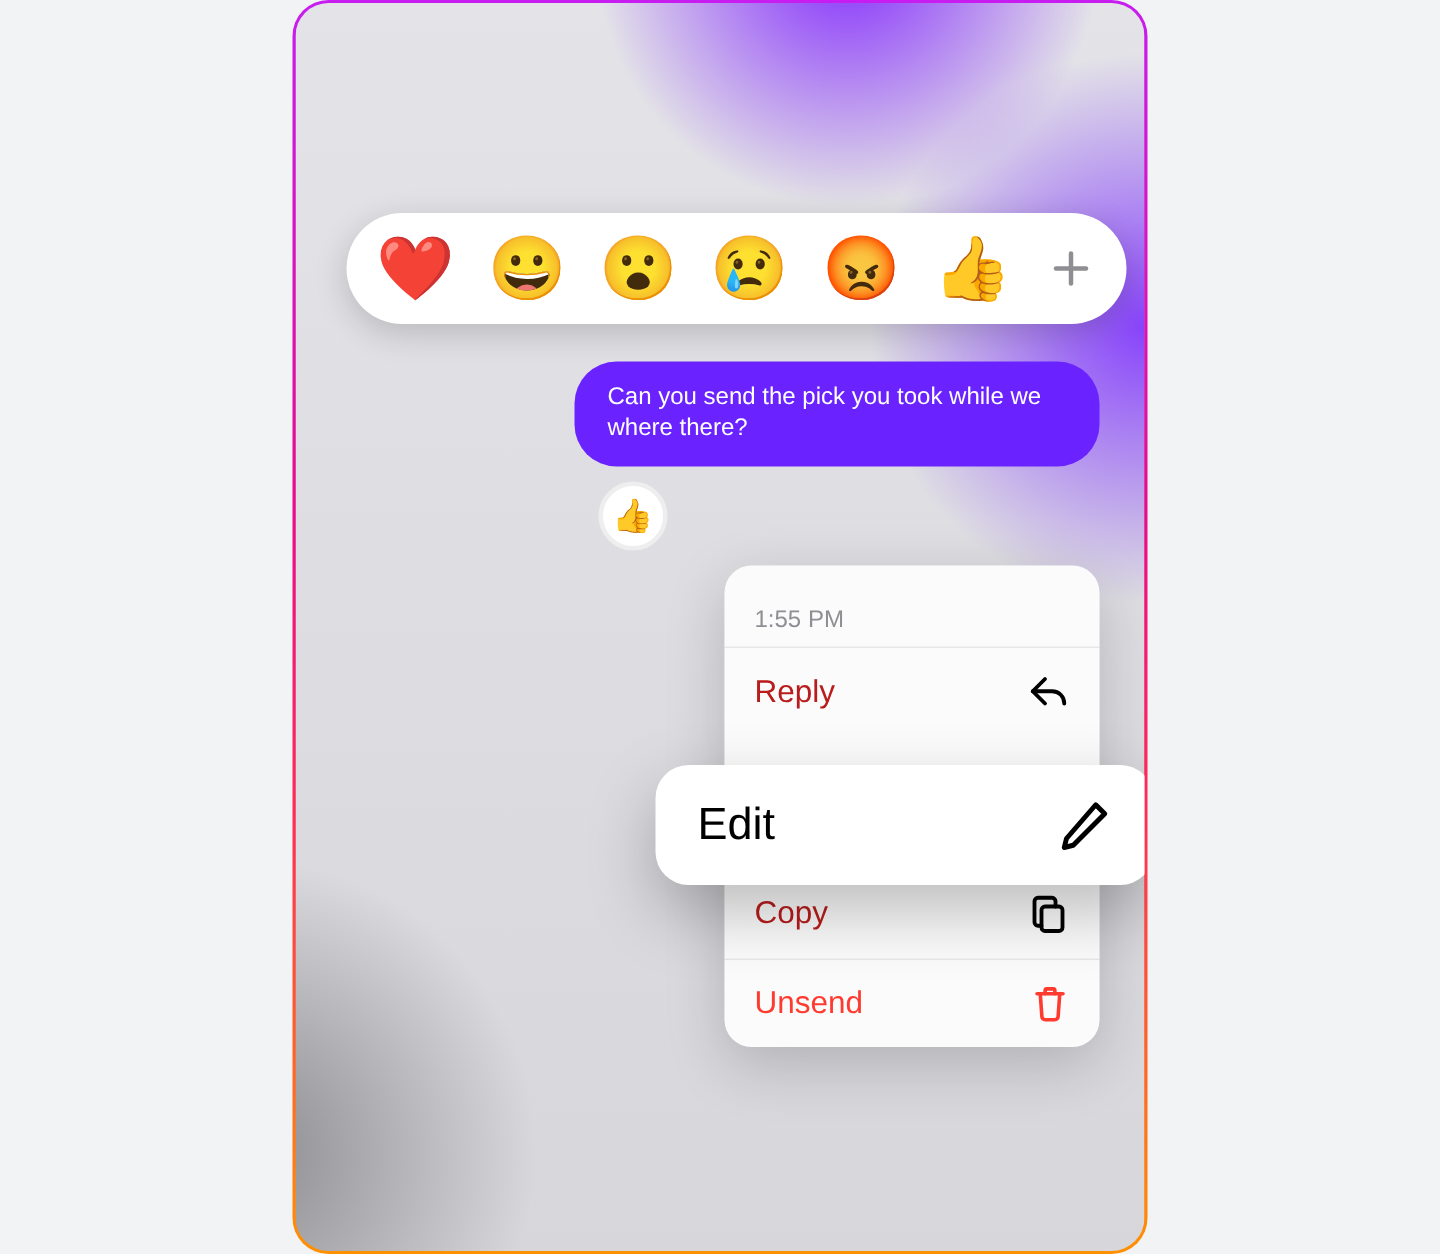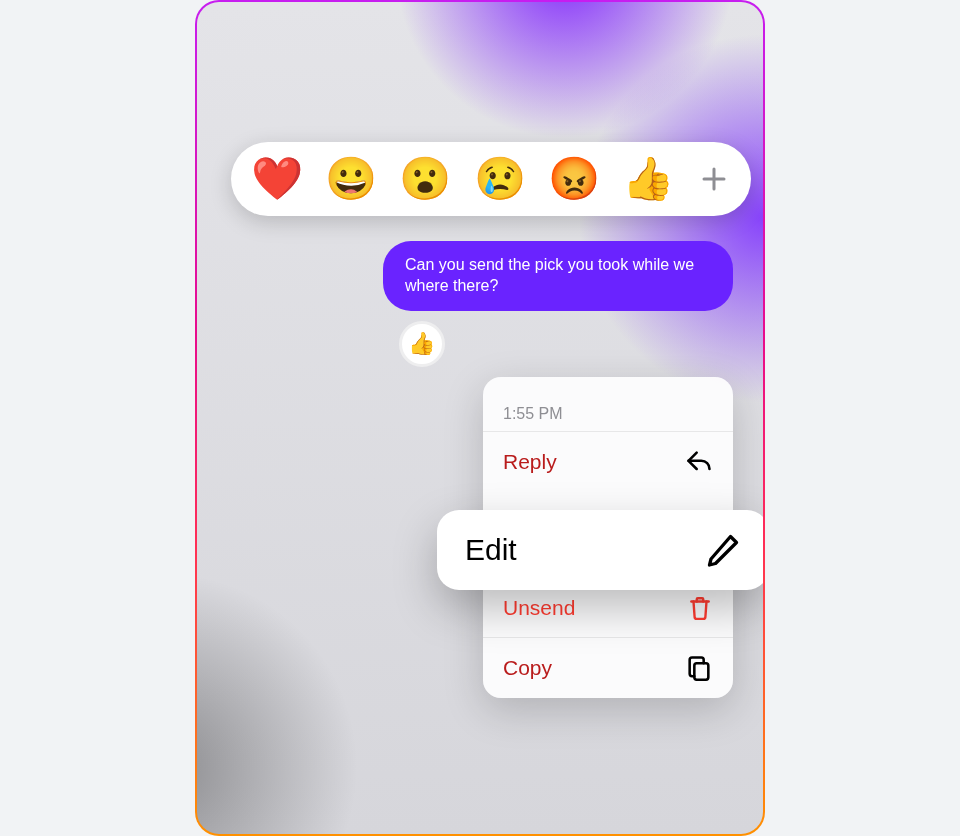--- a/index.html
+++ b/index.html
@@ -114,33 +114,33 @@
       <div class="menu-time">1:55 PM</div>
       <div class="menu-item">
         <span>Reply</span>
         <svg width="28" height="28" viewBox="0 0 24 24" fill="none" stroke="#000" stroke-width="2.2" stroke-linecap="round" stroke-linejoin="round">
             <path d="M10 4 3 11l7 7"></path>
             <path d="M3 11h11c4 0 7 3 7 7"></path>
           </svg>
       </div>
 
       <div style="height:86px"></div>
+      <div class="menu-item">
+        <span>Copy</span>
+        <svg width="28" height="28" viewBox="0 0 24 24" fill="none" stroke="#000" stroke-width="2.2" stroke-linecap="round" stroke-linejoin="round">
+            <rect x="8" y="8" width="12" height="14" rx="2"></rect>
+            <path d="M16 8V5a2 2 0 0 0-2-2H6a2 2 0 0 0-2 2v12a2 2 0 0 0 2 2h2"></path>
+          </svg>
+      </div>
       <div class="menu-item destructive">
         <span>Unsend</span>
         <svg width="26" height="26" viewBox="0 0 24 24" fill="none" stroke="#ff3b30" stroke-width="2.2" stroke-linecap="round" stroke-linejoin="round">
             <path d="M4 6h16"></path>
             <path d="M9 6V4a1 1 0 0 1 1-1h4a1 1 0 0 1 1 1v2"></path>
             <path d="M6 6l1 14a2 2 0 0 0 2 2h6a2 2 0 0 0 2-2l1-14"></path>
-          </svg>
-      </div>
-      <div class="menu-item">
-        <span>Copy</span>
-        <svg width="28" height="28" viewBox="0 0 24 24" fill="none" stroke="#000" stroke-width="2.2" stroke-linecap="round" stroke-linejoin="round">
-            <rect x="8" y="8" width="12" height="14" rx="2"></rect>
-            <path d="M16 8V5a2 2 0 0 0-2-2H6a2 2 0 0 0-2 2v12a2 2 0 0 0 2 2h2"></path>
           </svg>
       </div>
     </div>
 
     <div class="edit-pop">
       <span>Edit</span>
       <svg width="36" height="36" viewBox="0 0 24 24" fill="none" stroke="#000" stroke-width="2.2" stroke-linecap="round" stroke-linejoin="round">
           <path d="M17 3l4 4L7 21l-4 1 1-4L17 3Z"></path>
         </svg>
     </div>

